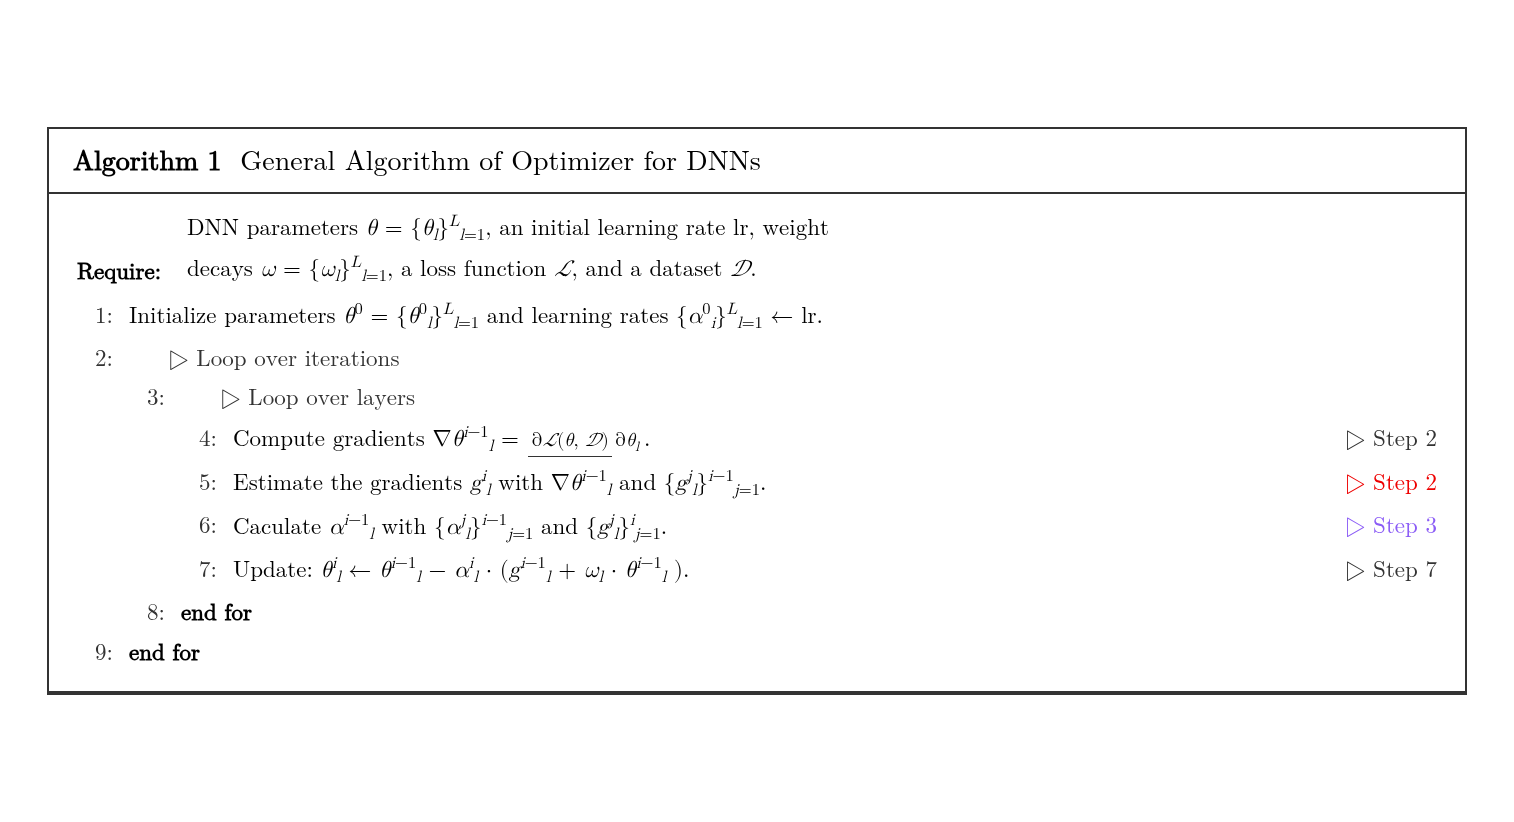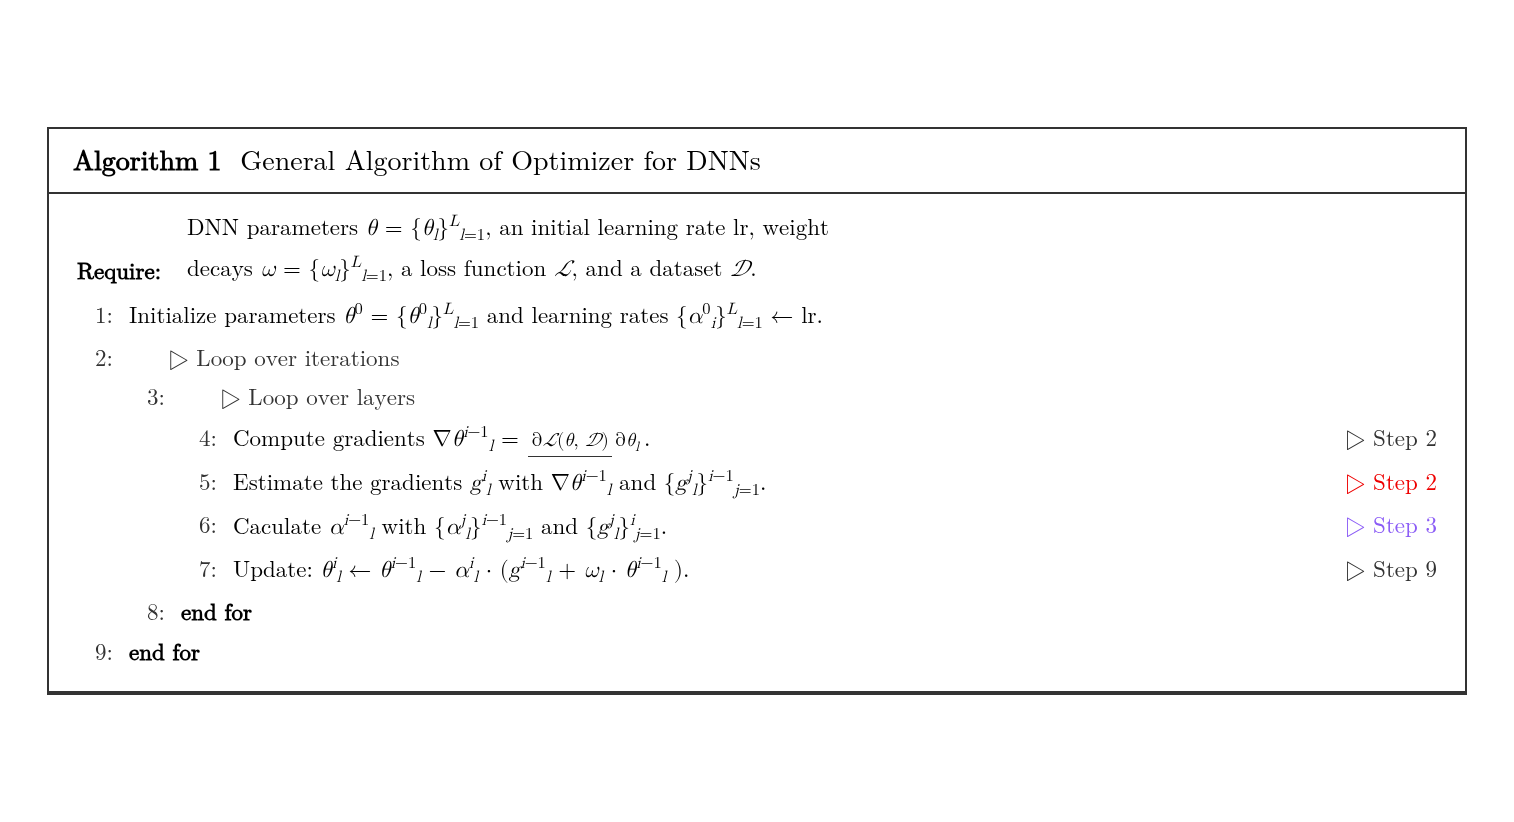--- a/index.html
+++ b/index.html
@@ -216,21 +216,21 @@
         <span class="line-comment-blue">▷ Step 3</span>
       </div>
     </div>
 
     <div class="algo-line indent-2">
       <span class="line-num">7:</span>
       <div class="line-content">
         <span class="line-text">
           Update: <em>θ</em><sup><em>i</em></sup><sub><em>l</em></sub> ← <em>θ</em><sup><em>i</em>−1</sup><sub><em>l</em></sub> − <em>α</em><sup><em>i</em></sup><sub><em>l</em></sub> · (<em>g</em><sup><em>i</em>−1</sup><sub><em>l</em></sub> + <em>ω</em><sub><em>l</em></sub> · <em>θ</em><sup><em>i</em>−1</sup><sub><em>l</em></sub> ).
         </span>
-        <span class="line-comment">▷ Step 9</span>
+        <span class="line-comment">▷ Step 7</span>
       </div>
     </div>
 
     <div class="algo-line indent-1">
       <span class="line-num">8:</span>
       <div class="line-content">
         <span class="line-text">
           <strong>end for</strong>
         </span>
       </div>

